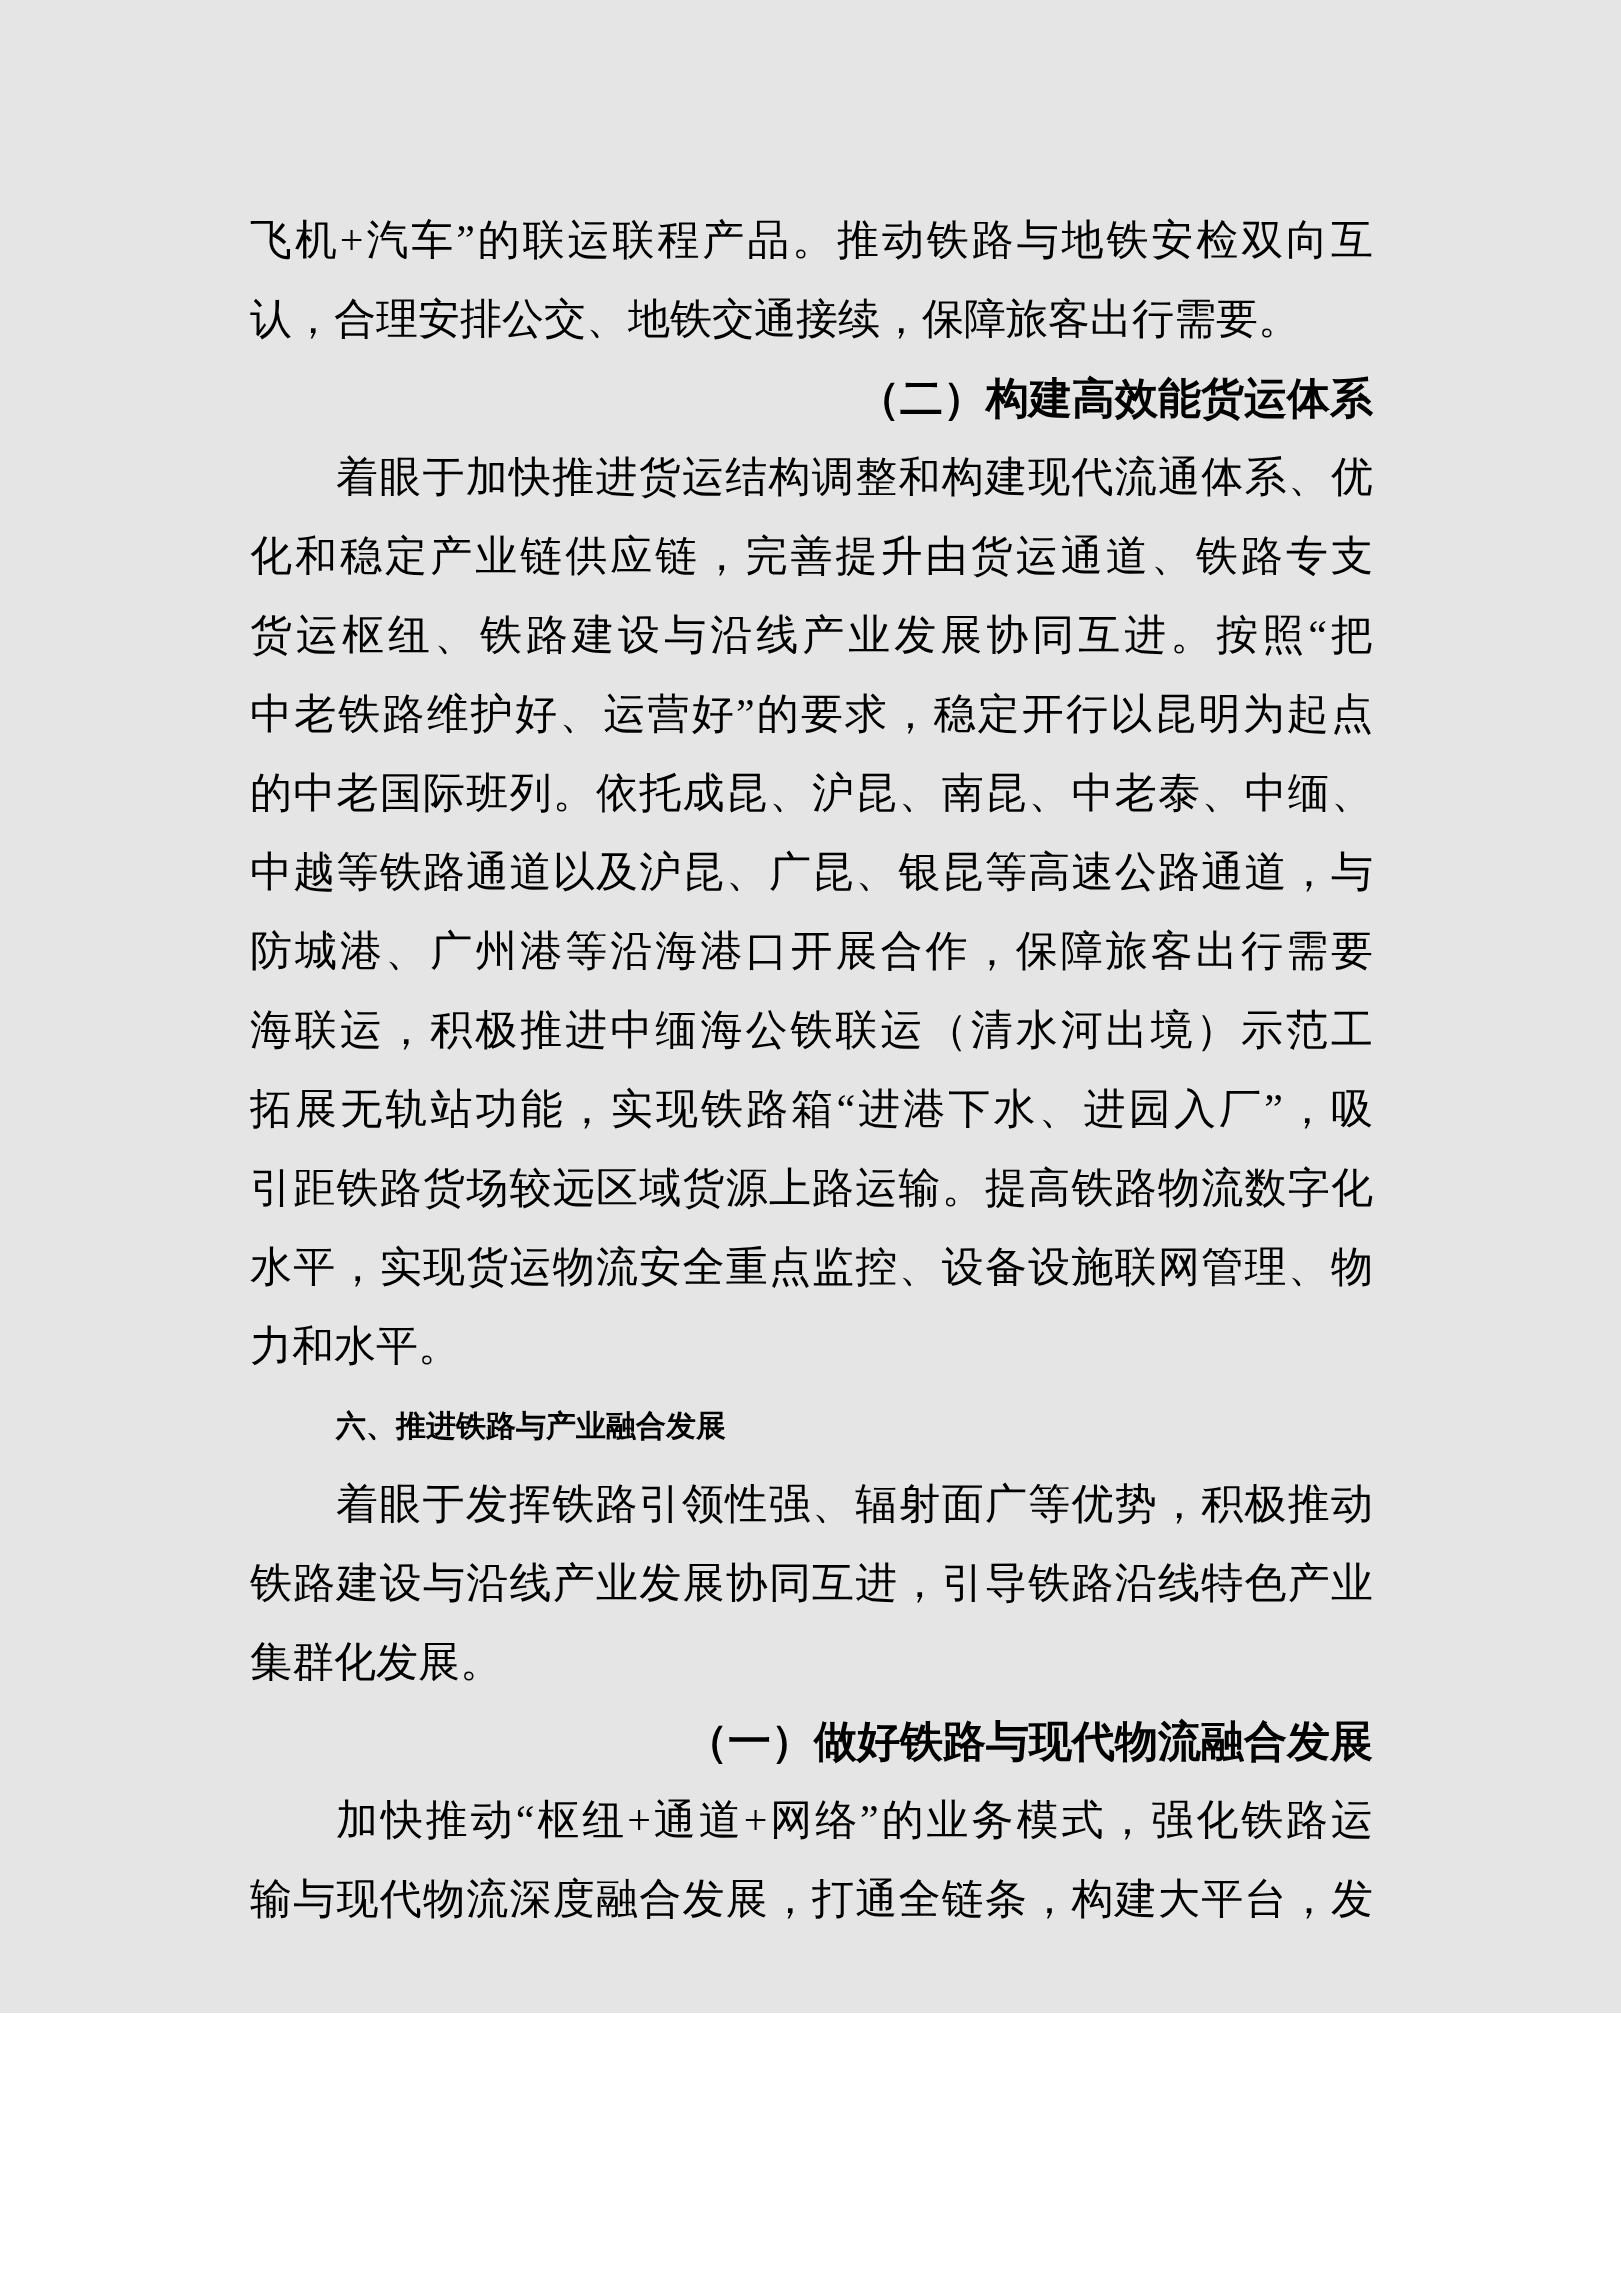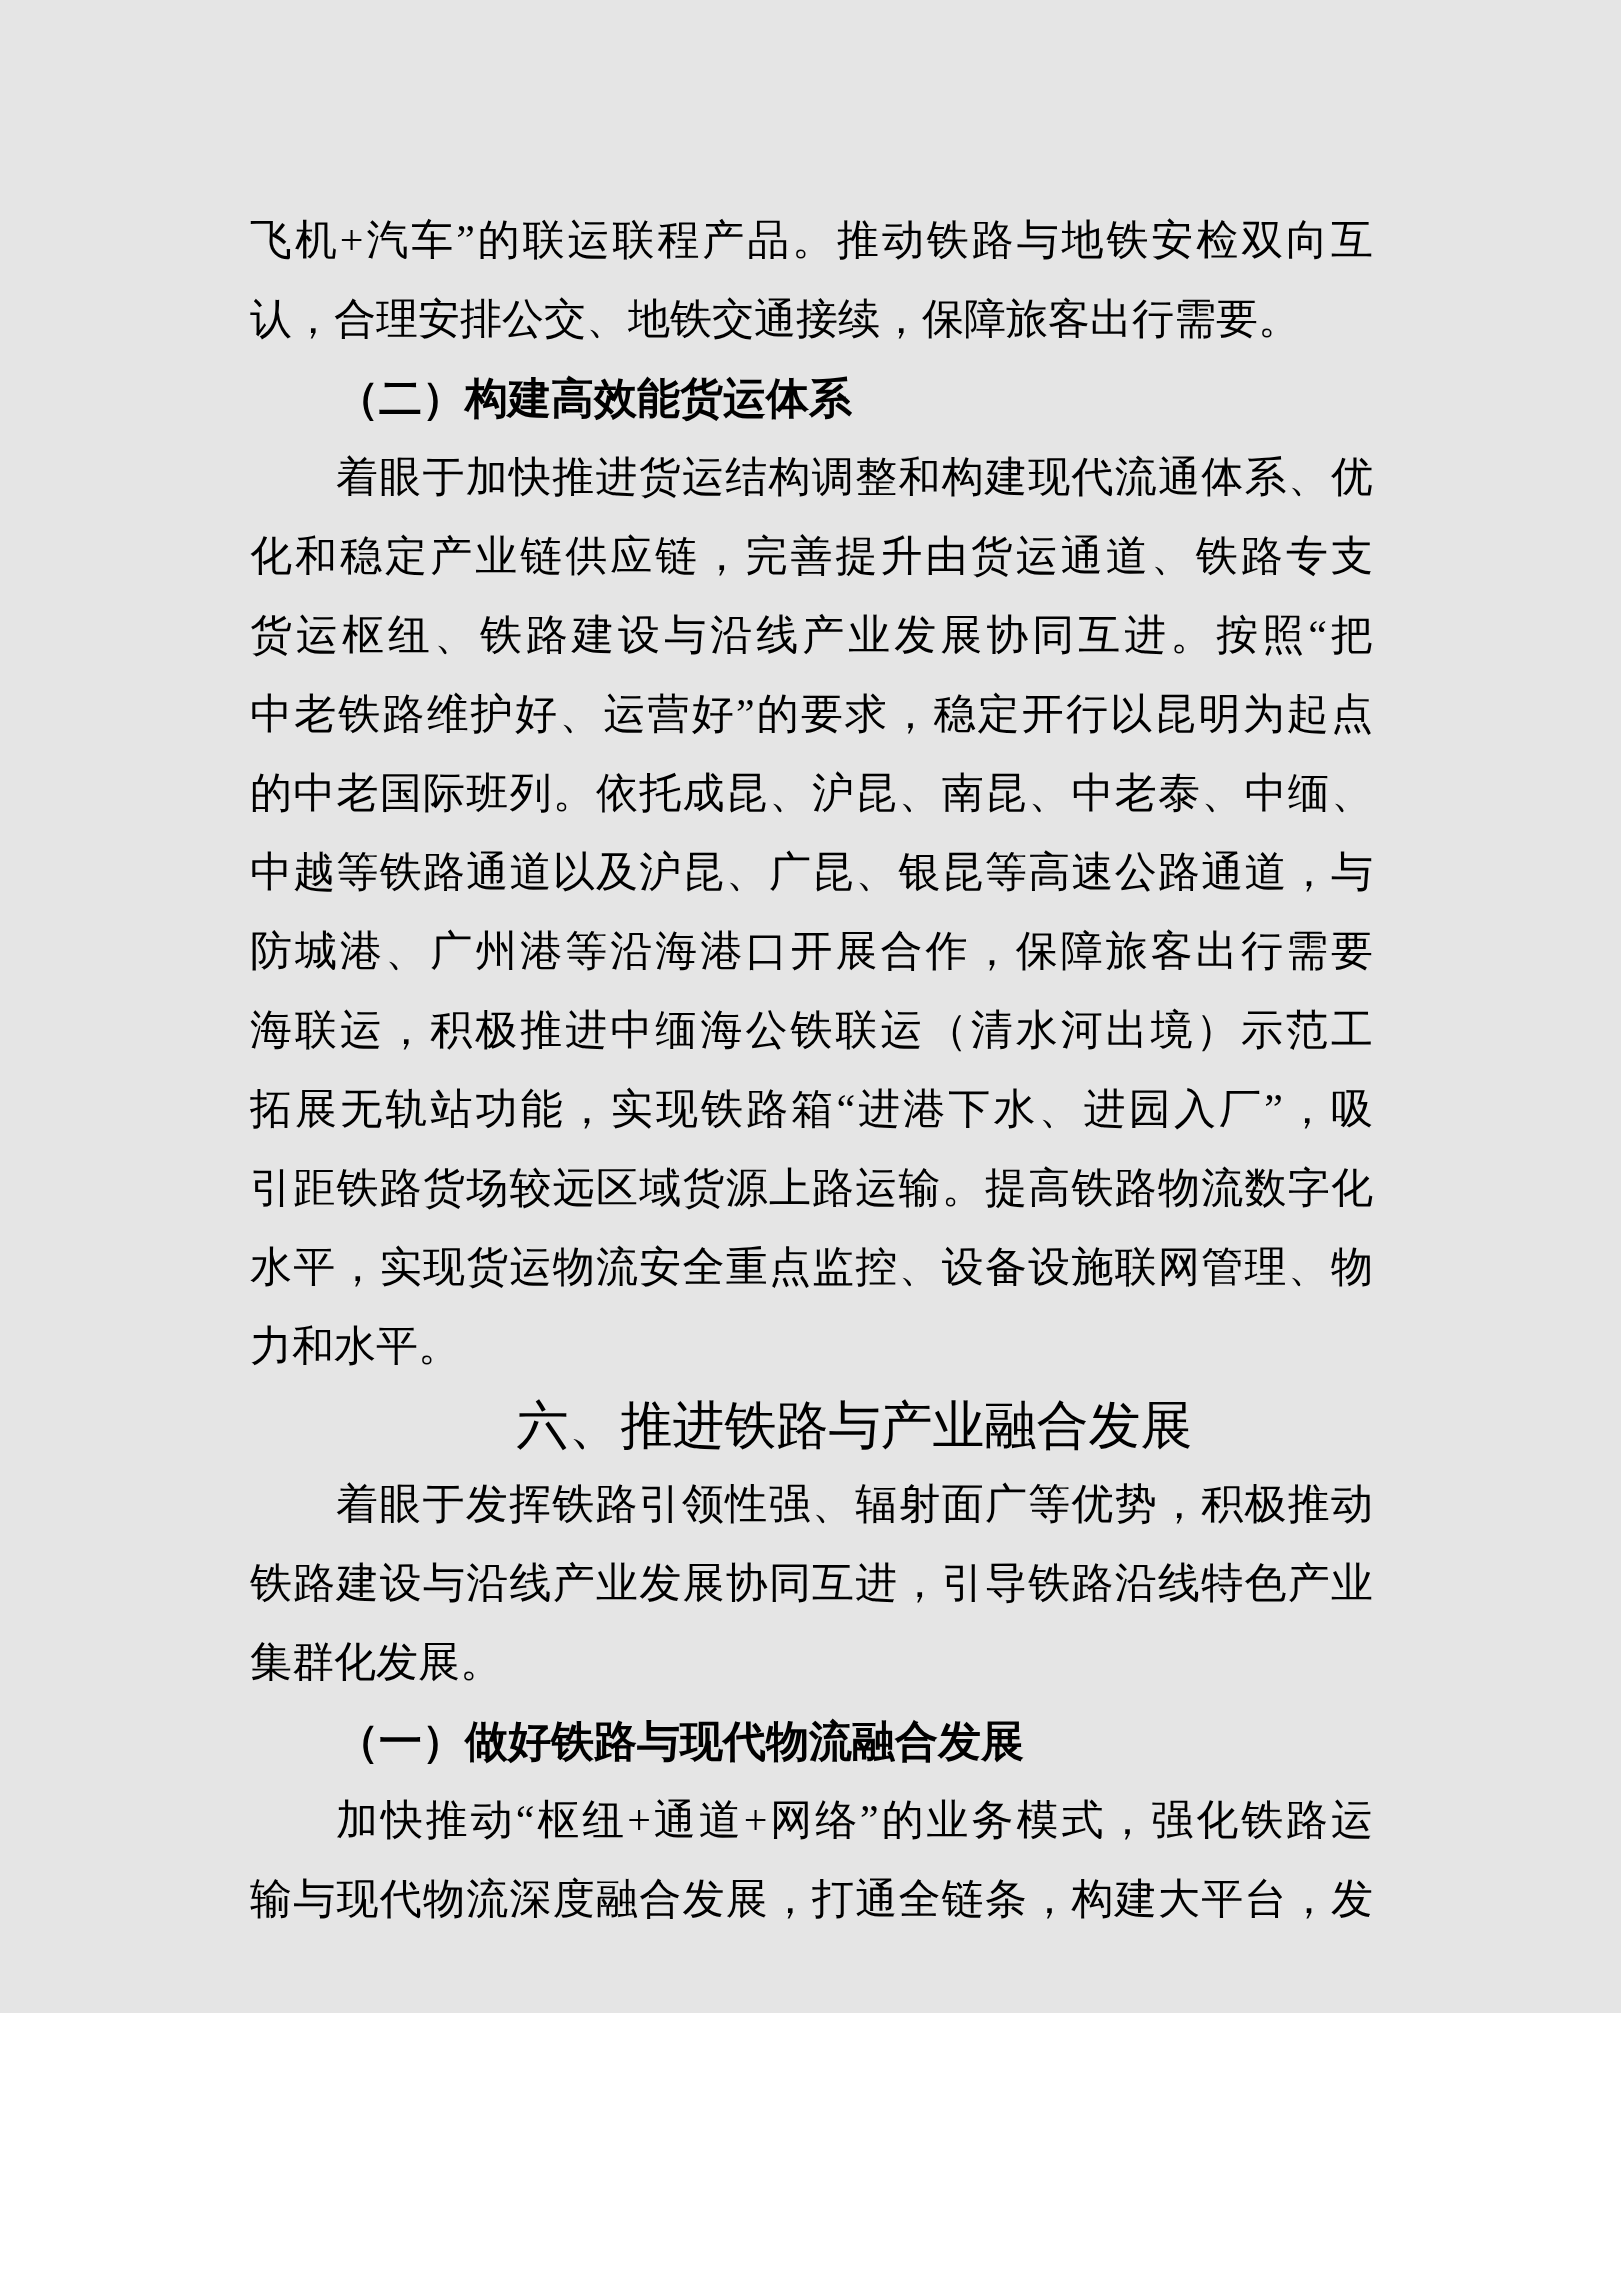--- a/index.html
+++ b/index.html
@@ -37,27 +37,27 @@
   }
   .line.left {
     text-align: left;
     white-space: nowrap;
   }
   .line.indent {
     text-indent: 86px;
   }
   .line.heading1 {
     font-family: "Liberation Sans", "DejaVu Sans", sans-serif;
-    font-weight: normal;
-    font-size: 52px;
-    text-align: center;
+    font-weight: bold;
+    font-size: 30px;
   }
   .line.heading2 {
     font-weight: 600;
     font-size: 43px;
+    text-align: right;
   }
   .footer {
     position: absolute;
     left: 261px;
     top: 2103px;
     font-size: 39px;
     line-height: 1;
     letter-spacing: 3.9px;
     font-family: "Liberation Serif", "DejaVu Serif", serif;
     color: #000000;

